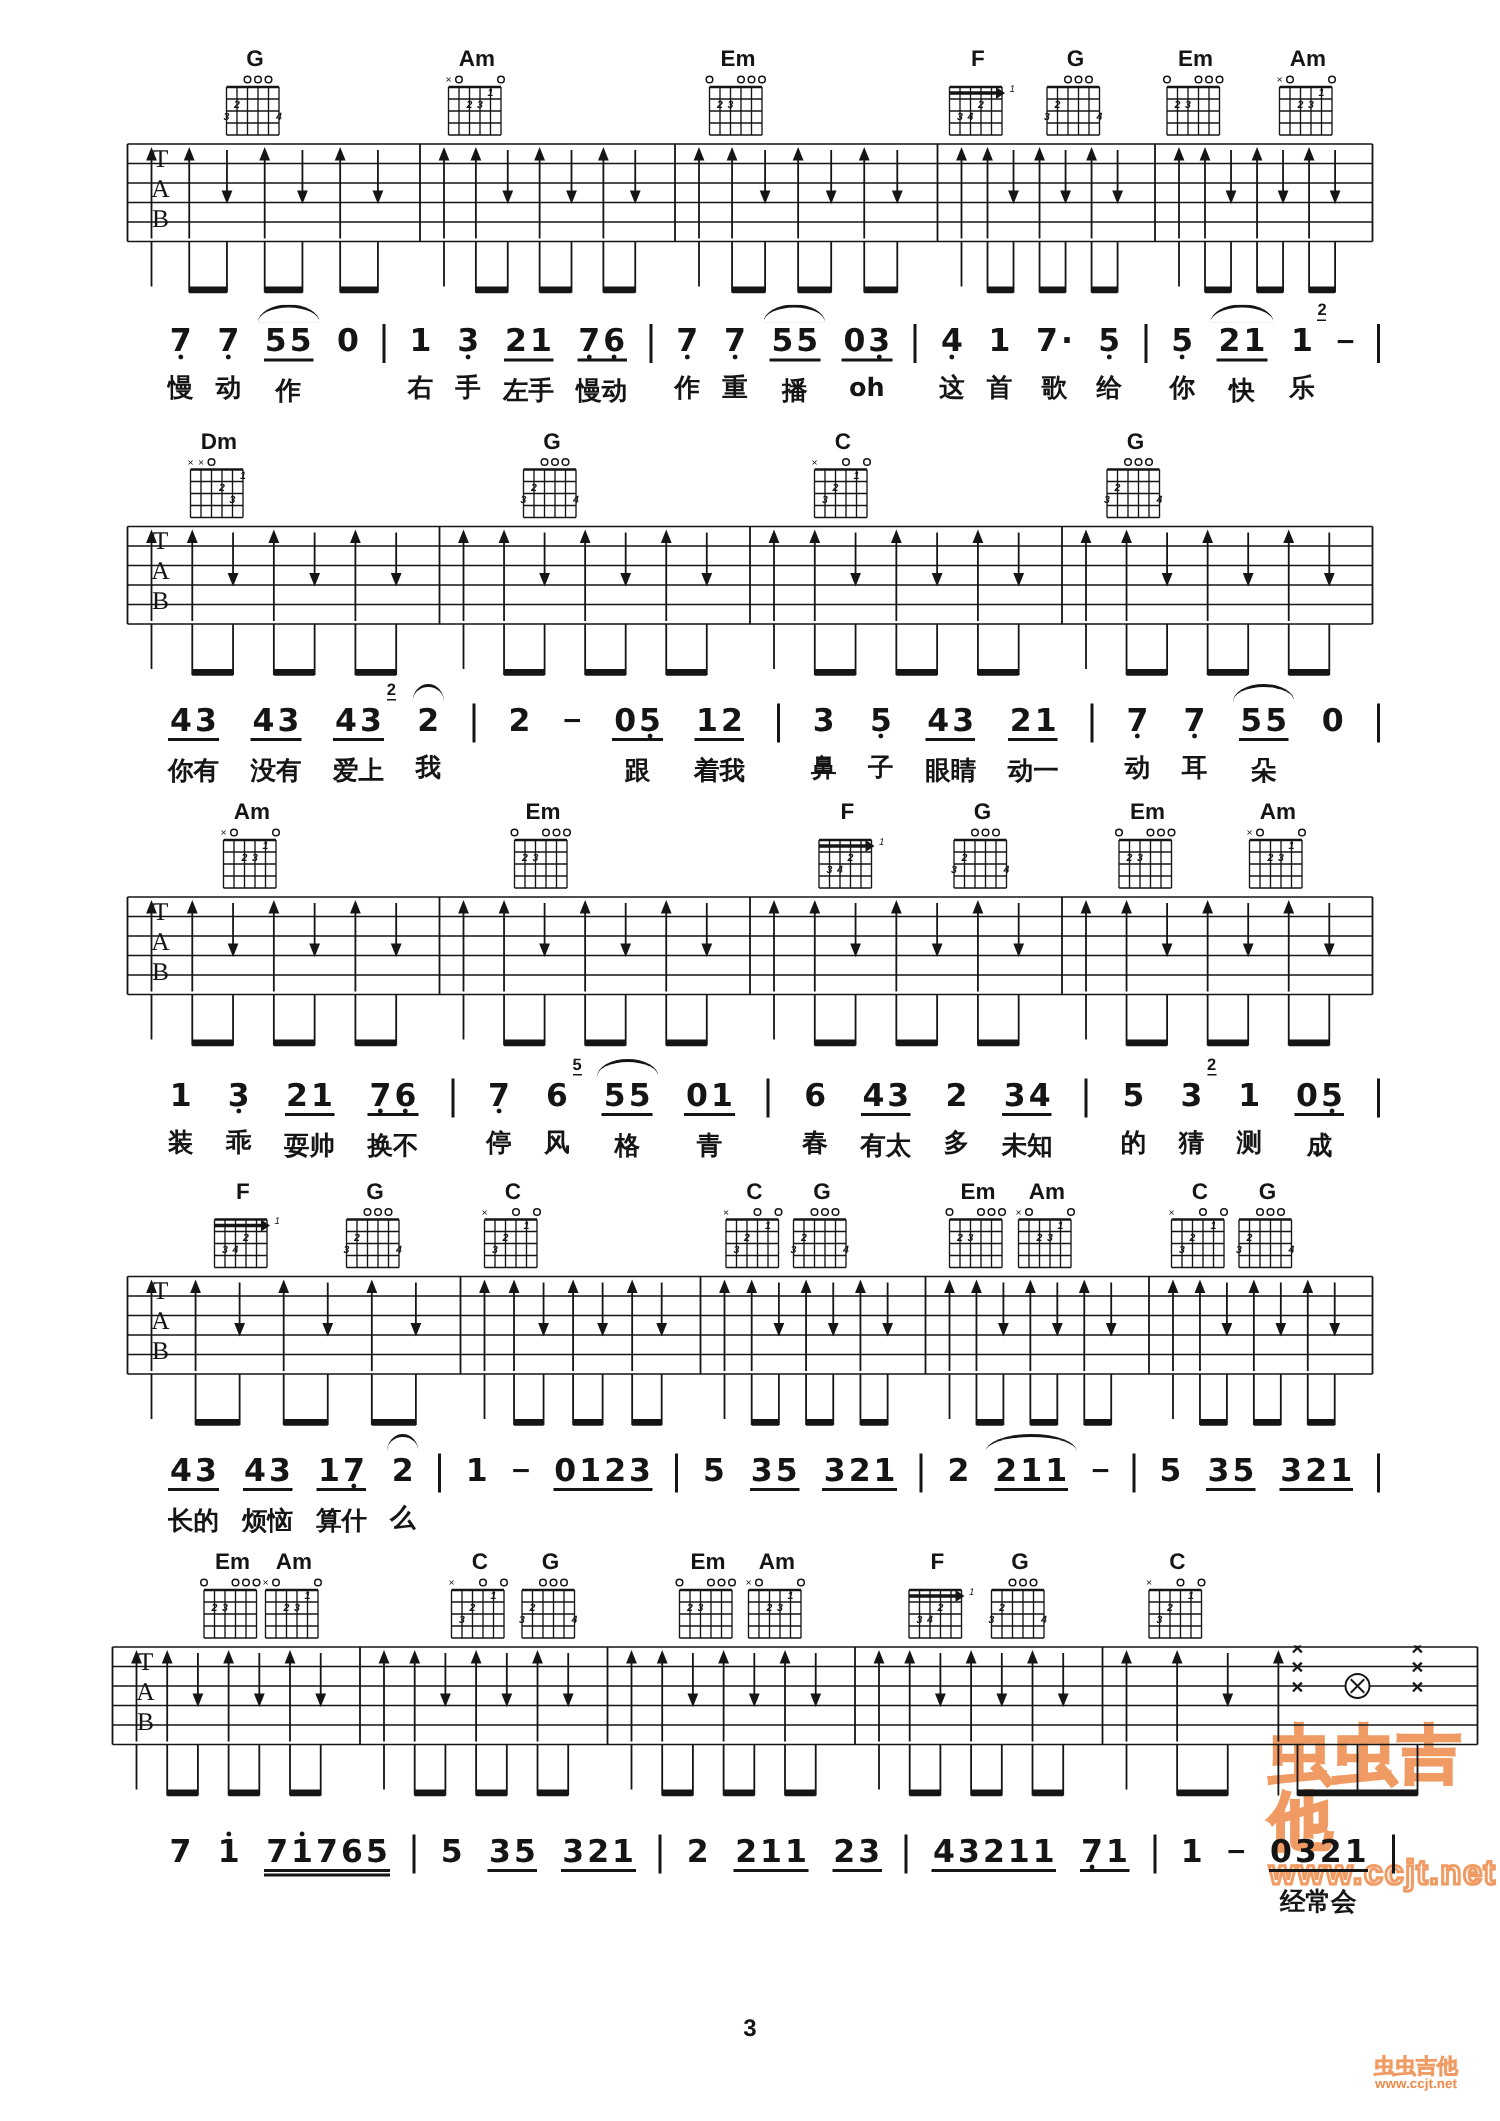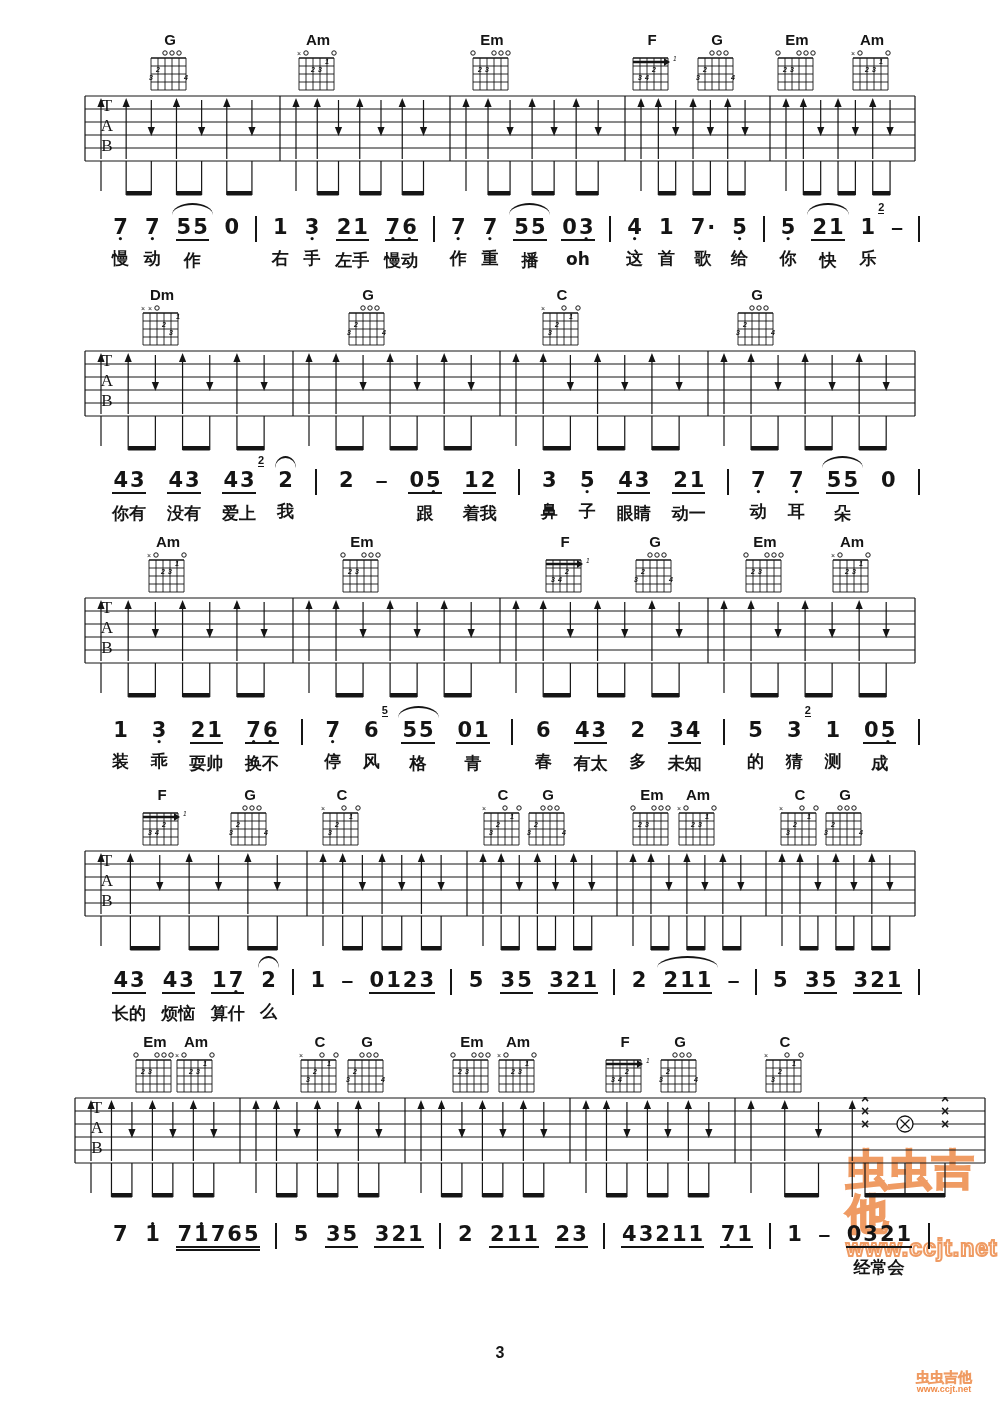--- a/index.html
+++ b/index.html
@@ -321,21 +321,21 @@
       <path d="M886.4625,32 L893.6625,32 L890.0625,41 z" fill="#151515"></path>
       <line x1="890.0625" y1="66" x2="890.0625" y2="100" stroke="#151515" stroke-width="1.2"></line>
       <rect x="803.34375" y="96" width="17.34375" height="4.5" fill="#151515"></rect>
       <rect x="838.03125" y="96" width="17.34375" height="4.5" fill="#151515"></rect>
       <rect x="872.71875" y="96" width="17.34375" height="4.5" fill="#151515"></rect>
       <path d="M800.34375,-4 Q812.015625,-15 823.6875,-4" fill="none" stroke="#151515" stroke-width="1.4"></path>
       <circle cx="846.703125" cy="-7" r="2" fill="#151515"></circle>
     </svg>
   </div>
 <div class="system" style="top: 288px; height: 180px;">
-    <div class="chord" style="left: 162px; top: 0px;"><div class="cname">Dm</div><svg width="48" height="48">
+    <div class="chord" style="left: 146px; top: 0px;"><div class="cname">Dm</div><svg width="48" height="48">
         <text x="5" y="8.5" font-size="7" text-anchor="middle" fill="#151515">×</text>
         <text x="12" y="8.5" font-size="7" text-anchor="middle" fill="#151515">×</text>
         <circle cx="19" cy="6" r="2.2" fill="none" stroke="#151515" stroke-width="1"></circle>
         <line x1="5" y1="11" x2="40" y2="11" stroke="#151515" stroke-width="1.6"></line>
         <line x1="5" y1="19" x2="40" y2="19" stroke="#151515" stroke-width="0.9"></line>
         <line x1="5" y1="27" x2="40" y2="27" stroke="#151515" stroke-width="0.9"></line>
         <line x1="5" y1="35" x2="40" y2="35" stroke="#151515" stroke-width="0.9"></line>
         <line x1="5" y1="43" x2="40" y2="43" stroke="#151515" stroke-width="0.9"></line>
         <line x1="5" y1="11" x2="5" y2="43" stroke="#151515" stroke-width="0.9"></line>
         <line x1="12" y1="11" x2="12" y2="43" stroke="#151515" stroke-width="0.9"></line>

